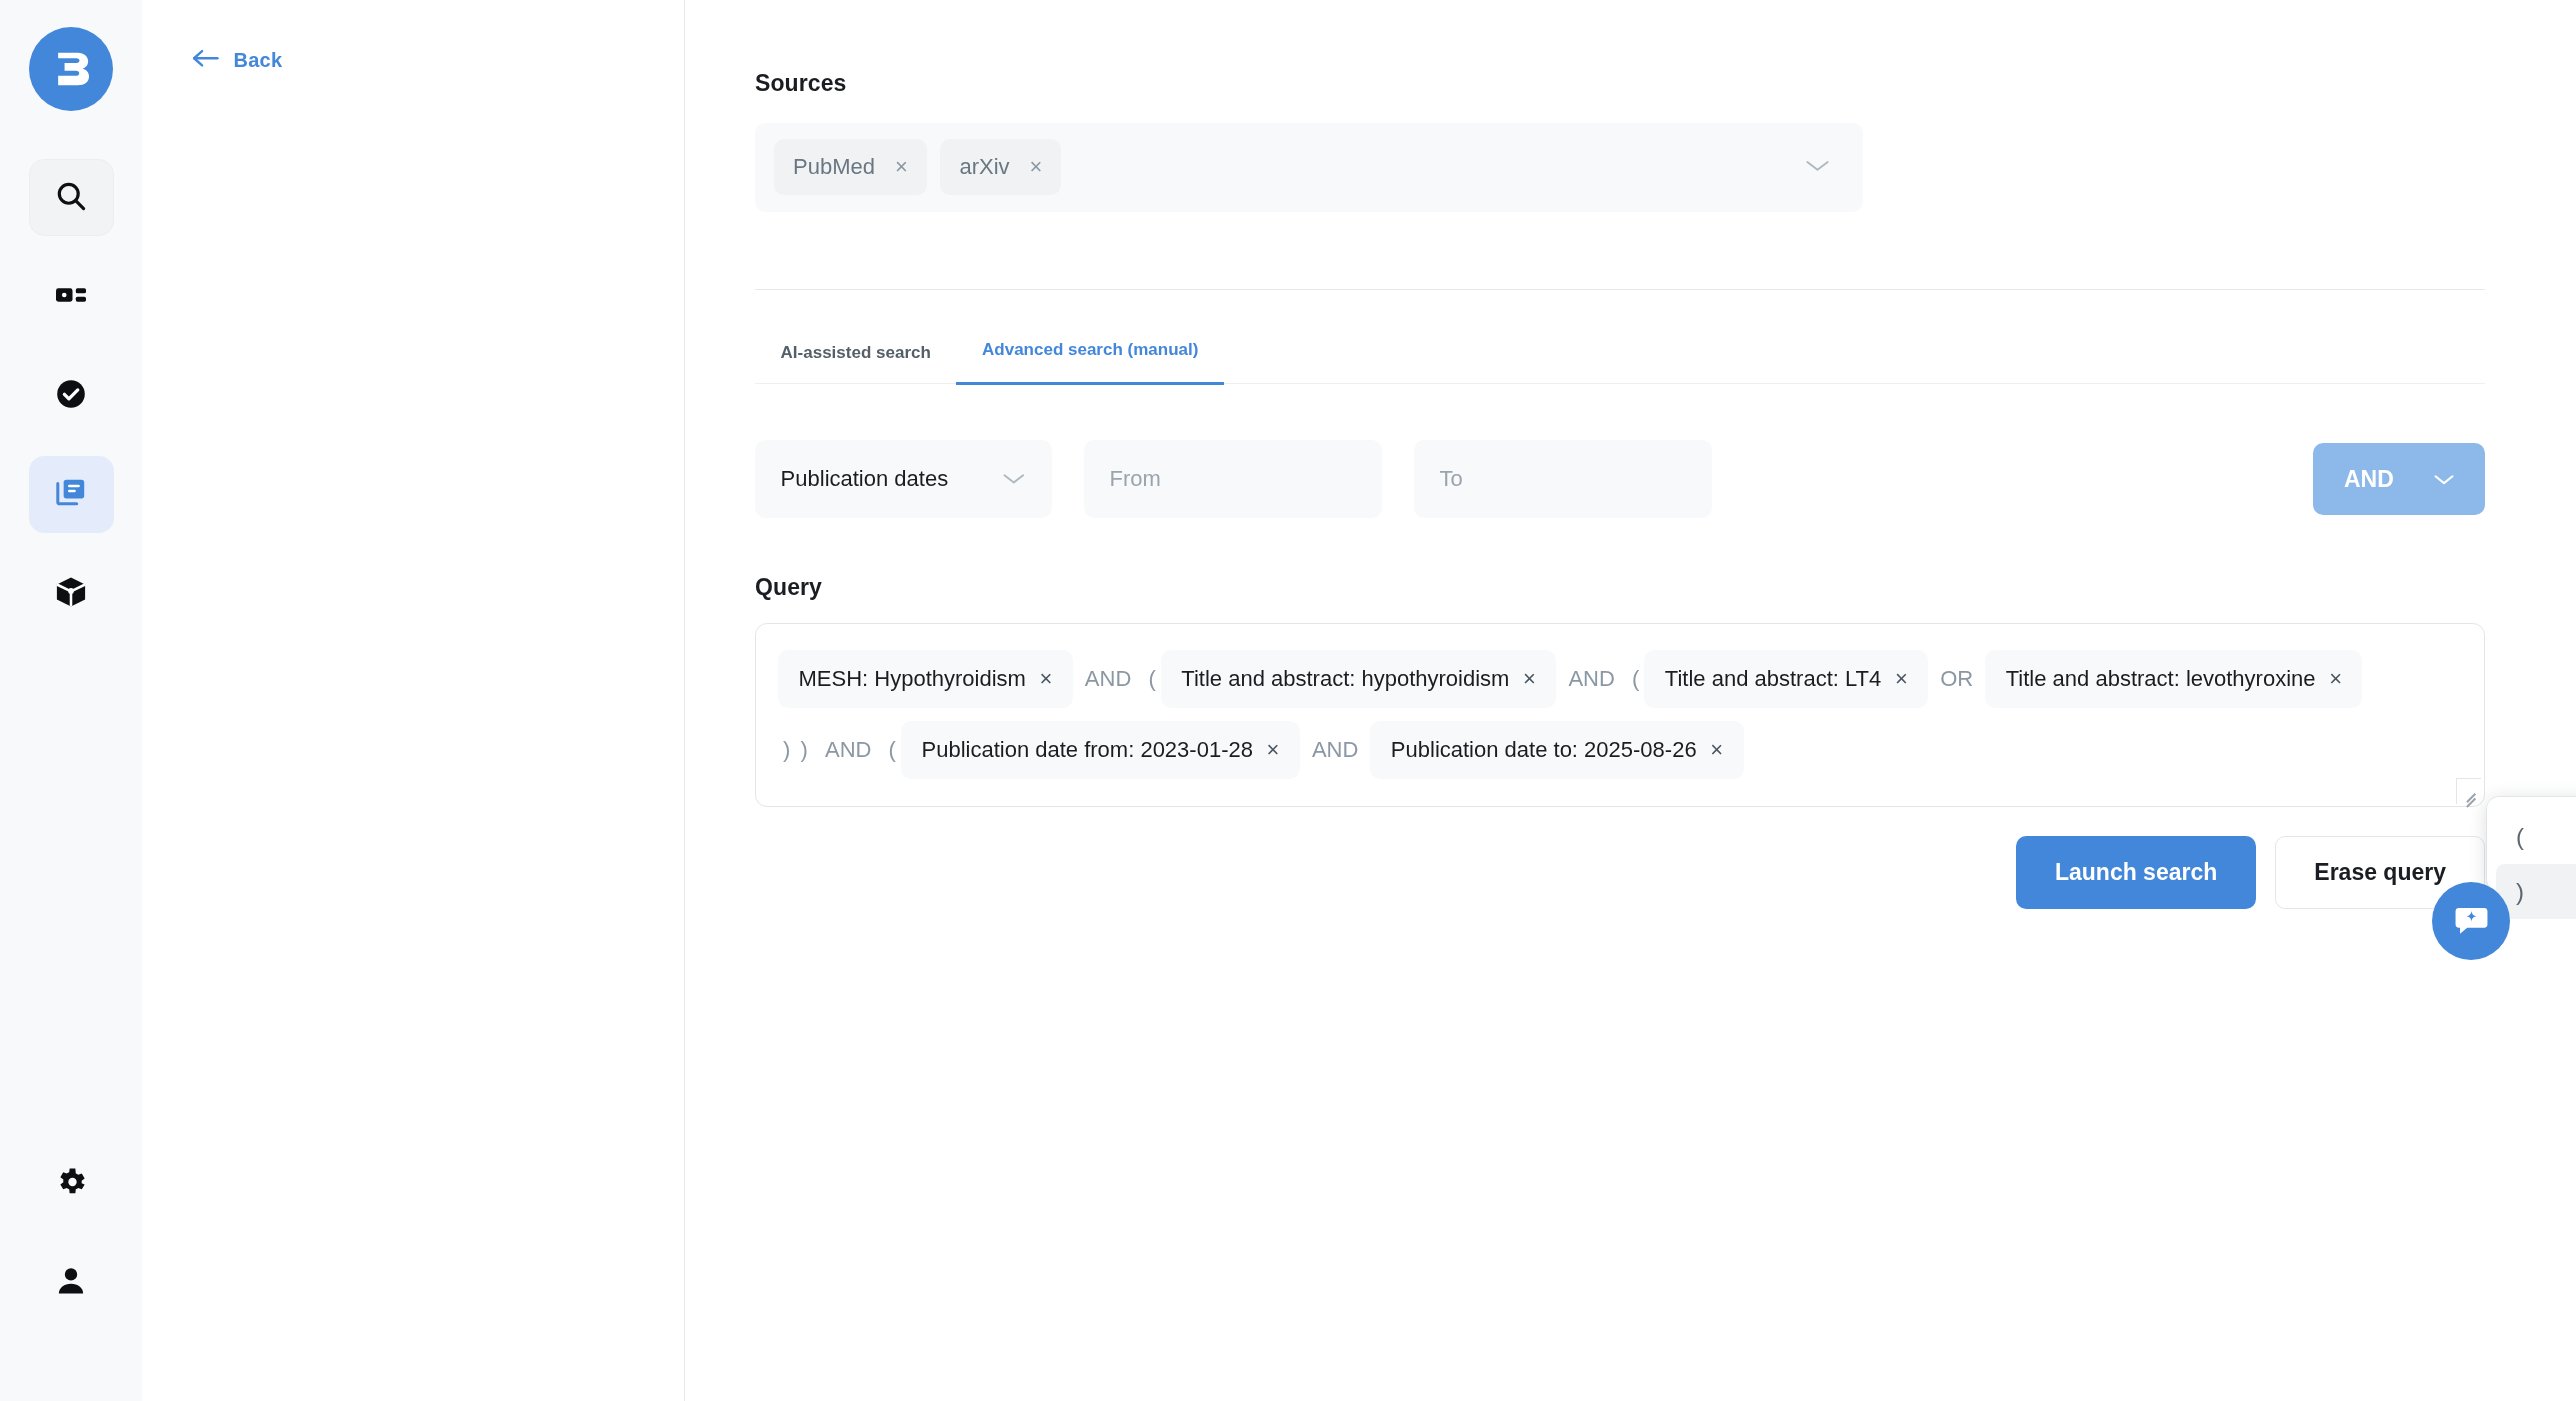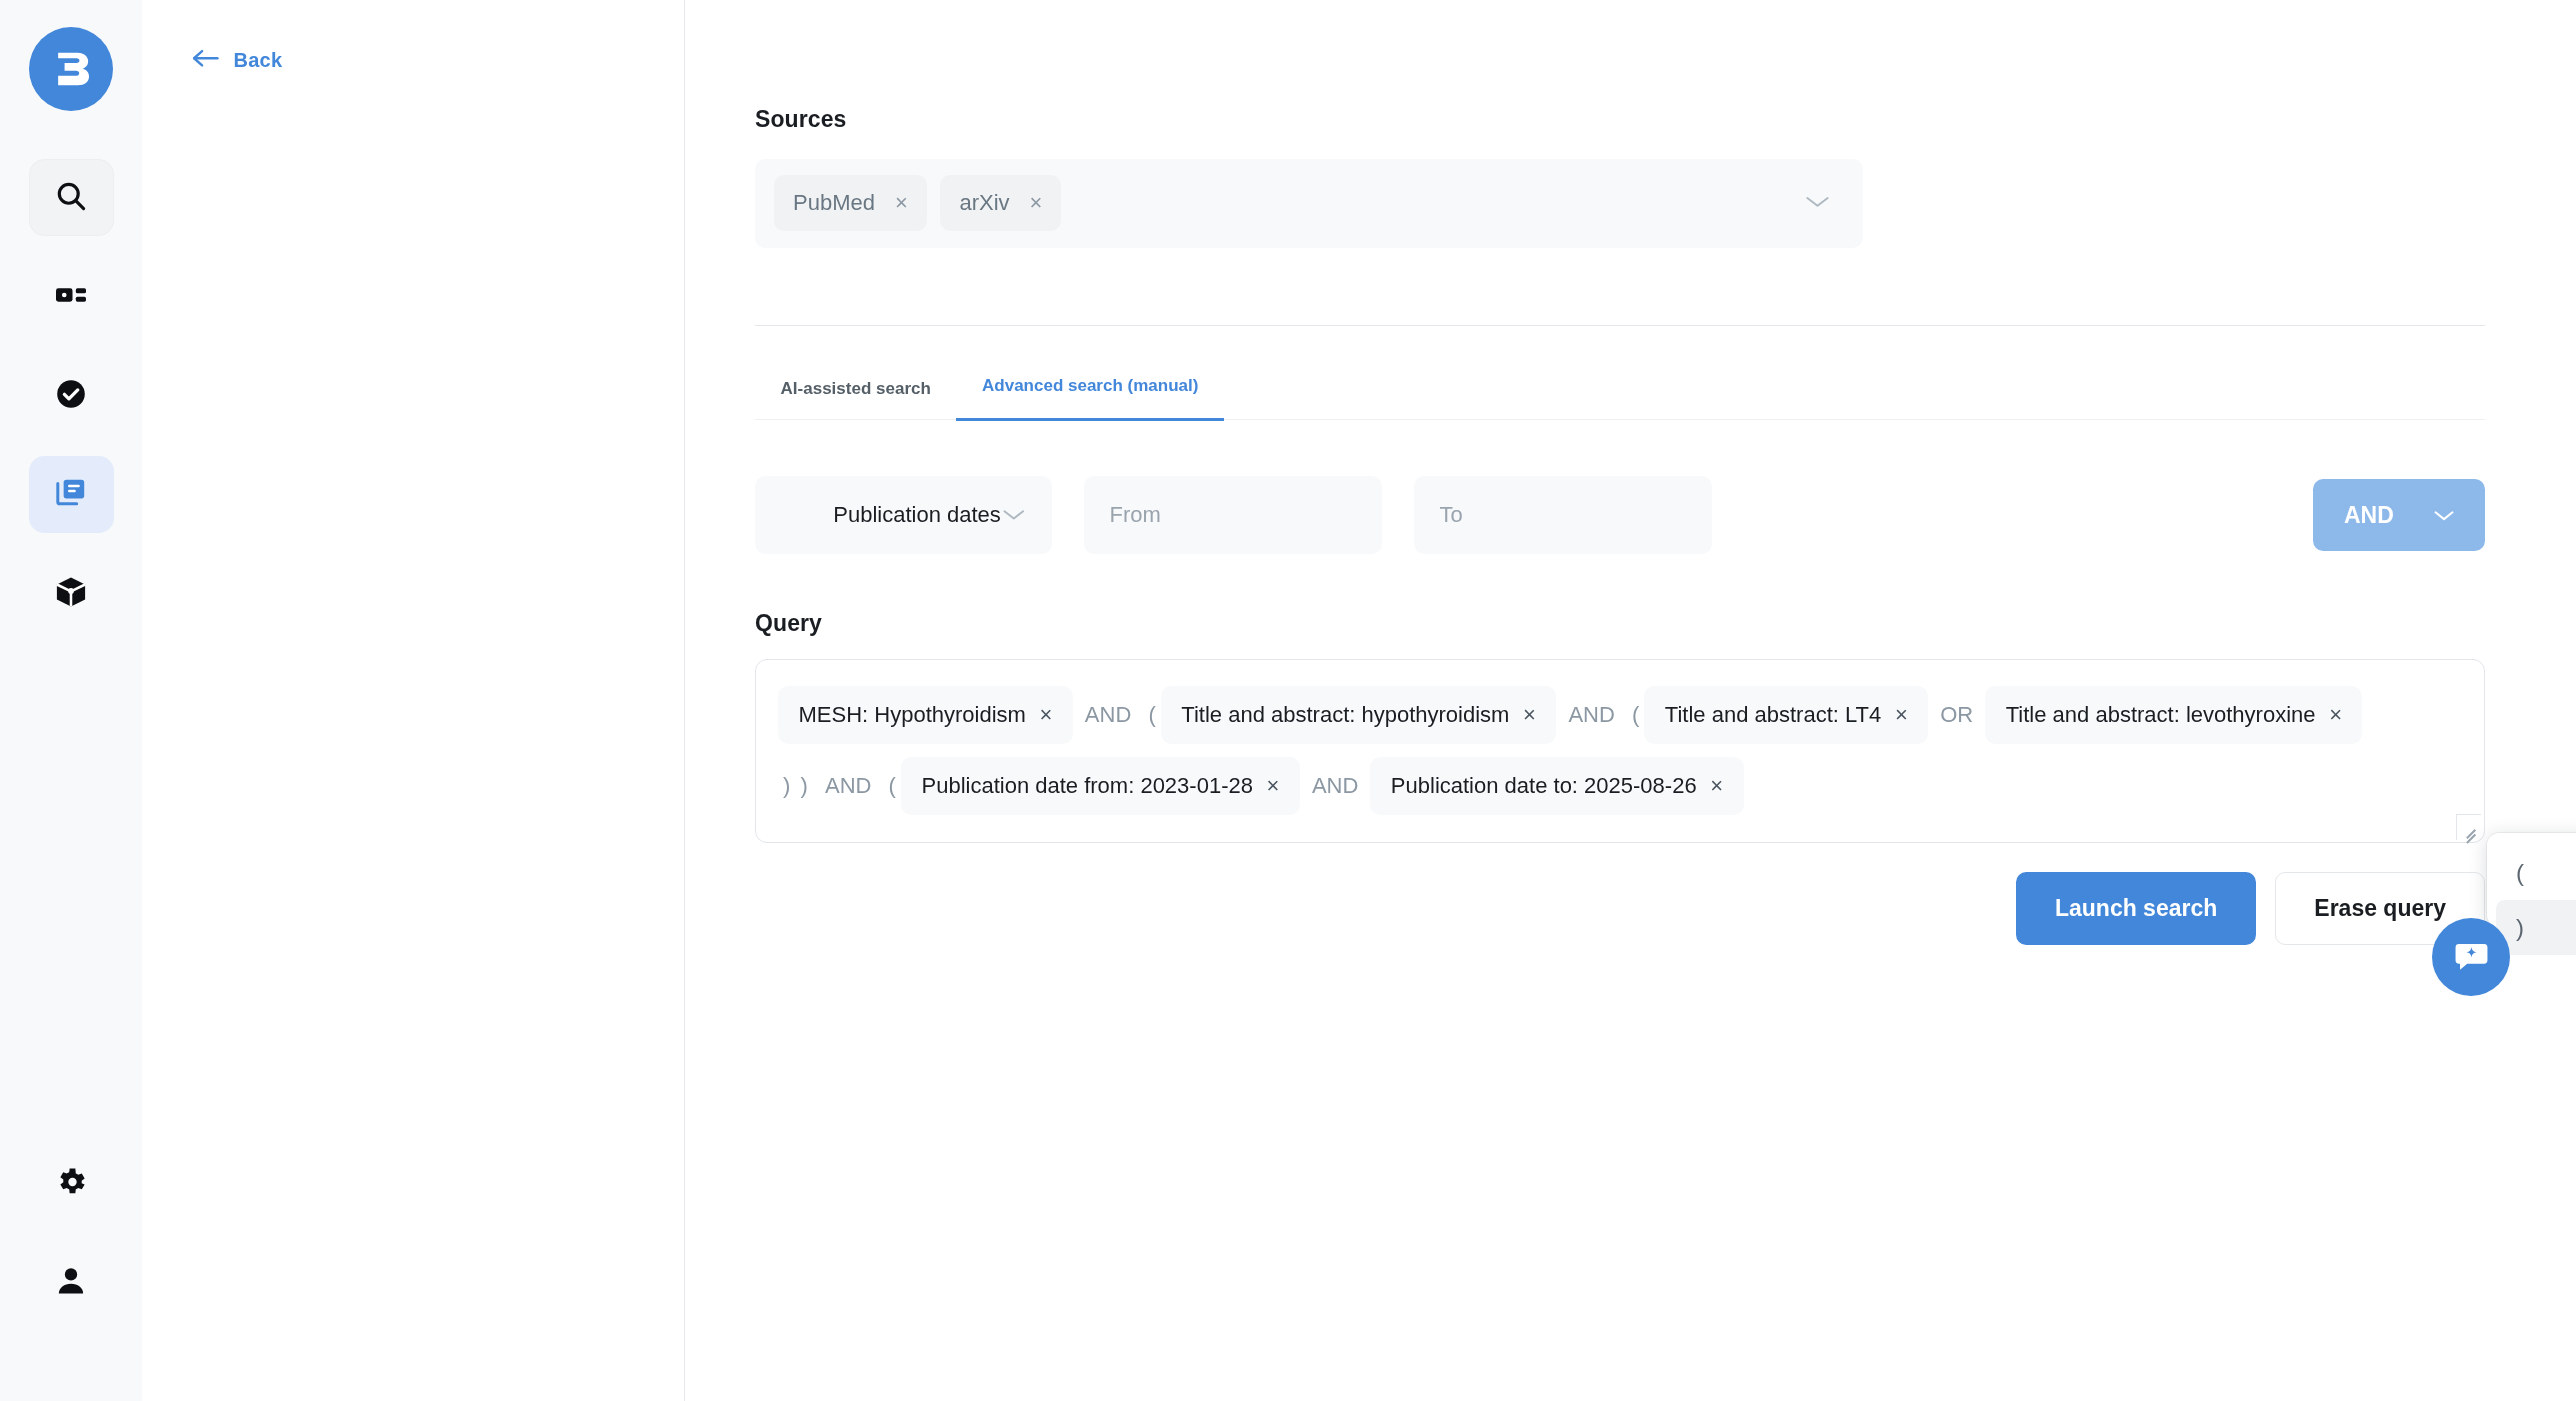--- a/index.html
+++ b/index.html
@@ -59,21 +59,20 @@
     cursor: pointer;
   }
   .back-arrow { display: block; }
 
   
   .main {
     flex: 1 1 auto; height: 1030px;
     background: #ffffff;
     position: relative;
     padding-left: 70px;
-    margin-top: 36px;
   }
 
   .section-label {
     font-size: 23px; font-weight: 700; color: #1a1d21;
     letter-spacing: 0.1px;
   }
 
   
   .sources-wrap { margin-top: 70px; }
   .sources-box {
@@ -121,21 +120,21 @@
     margin-top: 56px;
     display: flex; align-items: center;
     width: 1730px;
     position: relative;
   }
   .field {
     height: 78px; border-radius: 10.2px; background: #f8f9fa;
     display: flex; align-items: center; padding: 0 25.6px;
     font-size: 22px;
   }
-  .field.select { width: 297px; justify-content: flex-end; color: #1a1d21; }
+  .field.select { width: 297px; justify-content: space-between; color: #1a1d21; }
   .field.input { width: 298px; color: #9aa4ae; margin-left: 32px; }
   .and-btn {
     position: absolute; right: 0;
     width: 172px; height: 72px; border-radius: 10.2px;
     background: #8cb8ea; color: #ffffff;
     display: flex; align-items: center; justify-content: space-between;
     padding: 0 29px 0 31px;
     font-size: 23px; font-weight: 700;
     cursor: pointer;
   }

